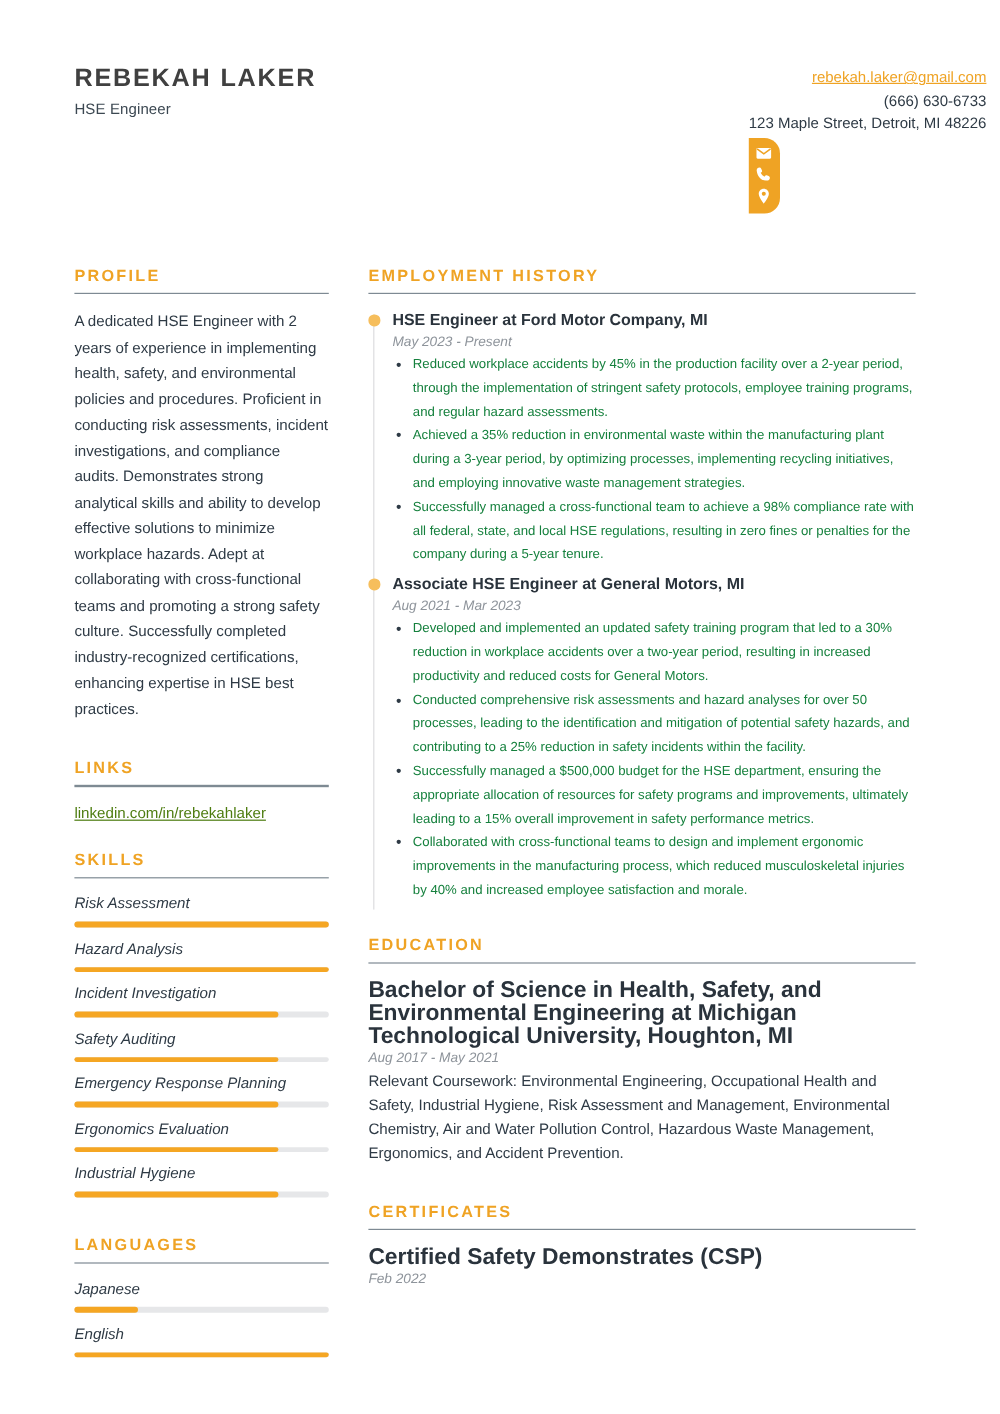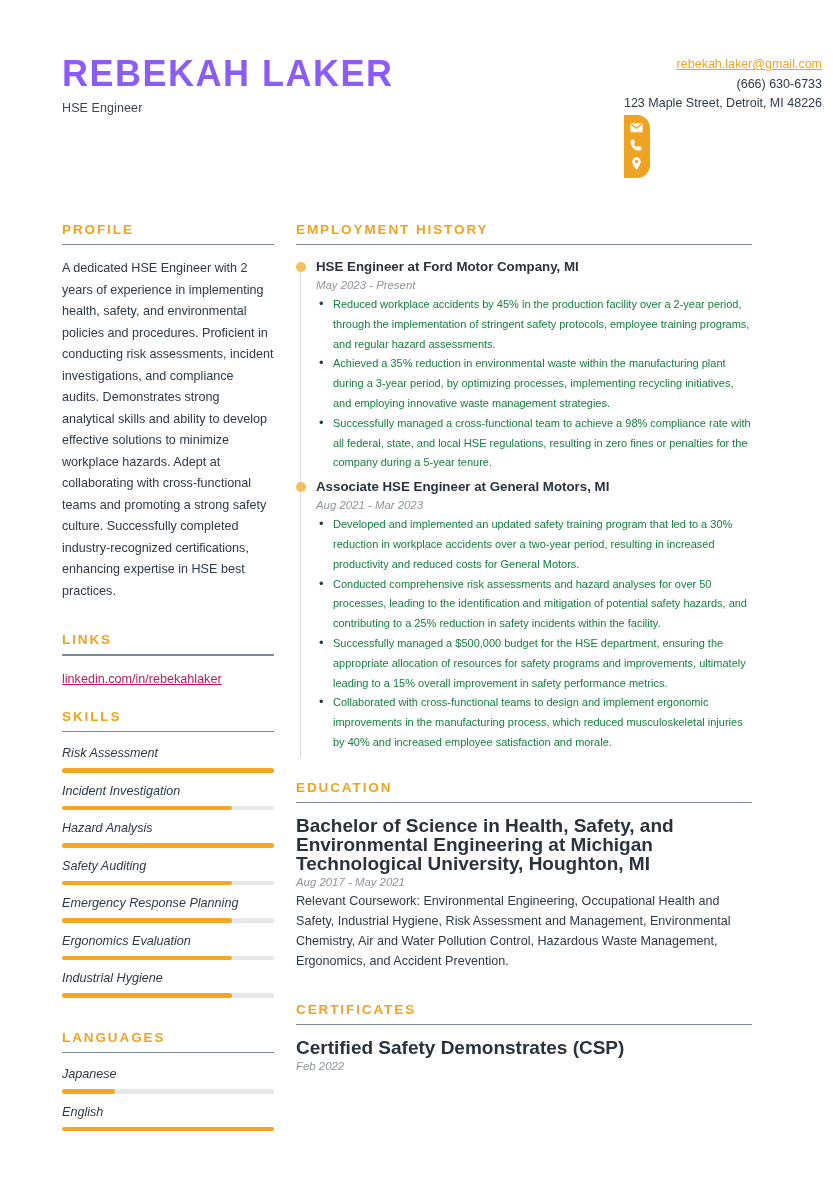--- a/index.html
+++ b/index.html
@@ -19,22 +19,22 @@
 
   
   .header {
     display: flex;
     align-items: flex-start;
     justify-content: space-between;
     padding: 52px 0 0 62px;
   }
   .identity { padding-top: 2px; }
   .full-name {
-    color: #8b5cf6;
-    font-size: 36px;
+    color: #404040;
+    font-size: 21px;
     font-weight: bold;
     letter-spacing: 1.5px;
     line-height: 1.1;
     text-transform: uppercase;
   }
   .job-title {
     color: #3C4852;
     font-size: 12.5px;
     margin-top: 7px;
     letter-spacing: 0.1px;
@@ -72,21 +72,21 @@
     align-items: center;
     gap: 3px;
     margin-top: 1px;
   }
   .icon-strip svg { display: block; }
 
   
   .columns {
     display: flex;
     padding: 44px 48px 0 62px;
-    gap: 22px;
+    gap: 33px;
   }
   .col-left  { width: 212px; flex: none; }
   .col-right { width: 456px; flex: none; }
 
   .section { margin-bottom: 0; }
   .section-title {
     color: #EFA324;
     font-size: 13.5px;
     font-weight: bold;
     letter-spacing: 1.9px;
@@ -102,21 +102,21 @@
 
   
   .profile-text {
     color: #2E3A45;
     font-size: 12.6px;
     line-height: 21.5px;
   }
 
   
   .link-item {
-    color: #be185d;
+    color: #4d7c0f;
     font-size: 12.6px;
     text-decoration: underline;
     display: inline-block;
   }
 
   
   .bar-item { margin-bottom: 10px; font-style: italic; }
   .bar-label {
     color: #2E3A45;
     font-size: 12.6px;
@@ -270,29 +270,29 @@
         <div class="section-title">SKILLS</div>
         <div class="section-rule"></div>
         <div id="skills-list">
             <div class="bar-item">
               <div class="bar-label">Risk Assessment</div>
               <div class="bar-track">
                 <div class="bar-fill" style="width: 100%;"></div>
               </div>
             </div>
             <div class="bar-item">
+              <div class="bar-label">Hazard Analysis</div>
+              <div class="bar-track">
+                <div class="bar-fill" style="width: 100%;"></div>
+              </div>
+            </div>
+            <div class="bar-item">
               <div class="bar-label">Incident Investigation</div>
               <div class="bar-track">
                 <div class="bar-fill" style="width: 80%;"></div>
-              </div>
-            </div>
-            <div class="bar-item">
-              <div class="bar-label">Hazard Analysis</div>
-              <div class="bar-track">
-                <div class="bar-fill" style="width: 100%;"></div>
               </div>
             </div>
             <div class="bar-item">
               <div class="bar-label">Safety Auditing</div>
               <div class="bar-track">
                 <div class="bar-fill" style="width: 80%;"></div>
               </div>
             </div>
             <div class="bar-item">
               <div class="bar-label">Emergency Response Planning</div>

